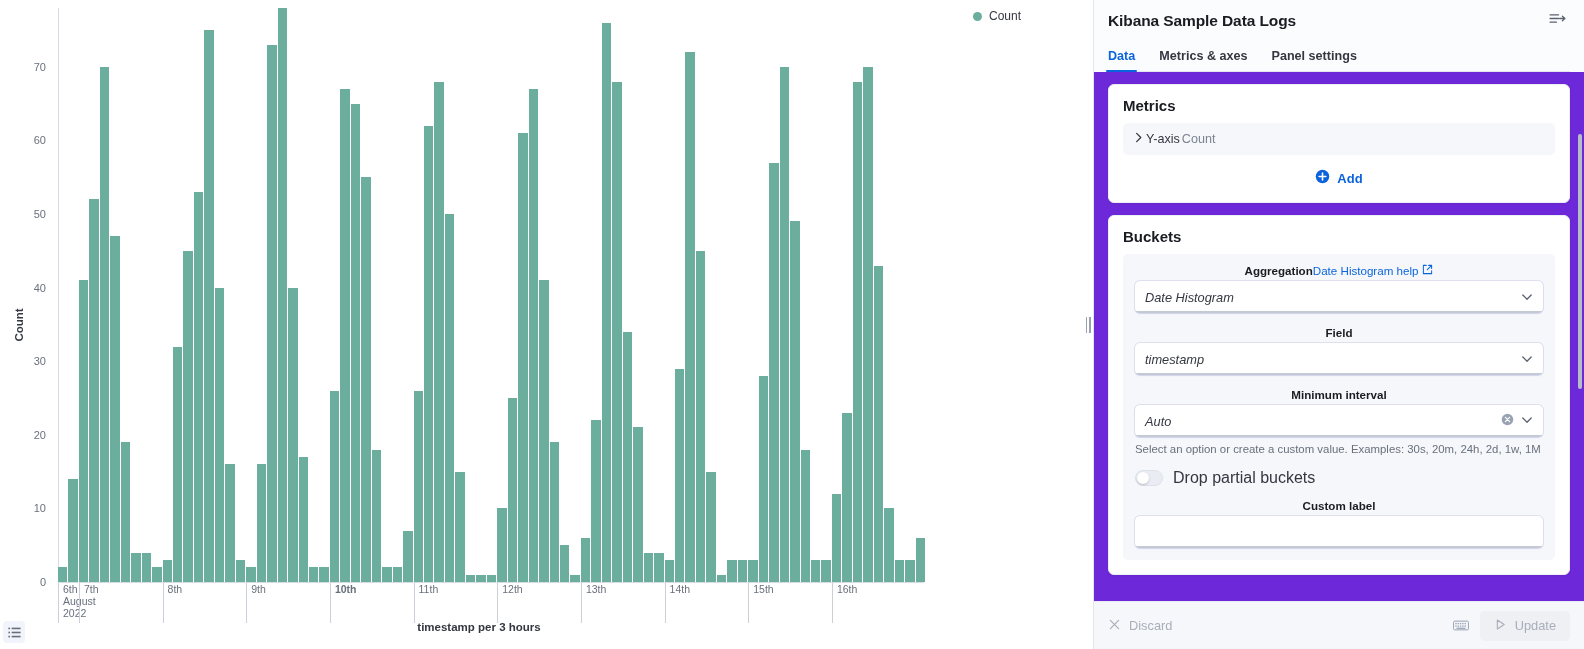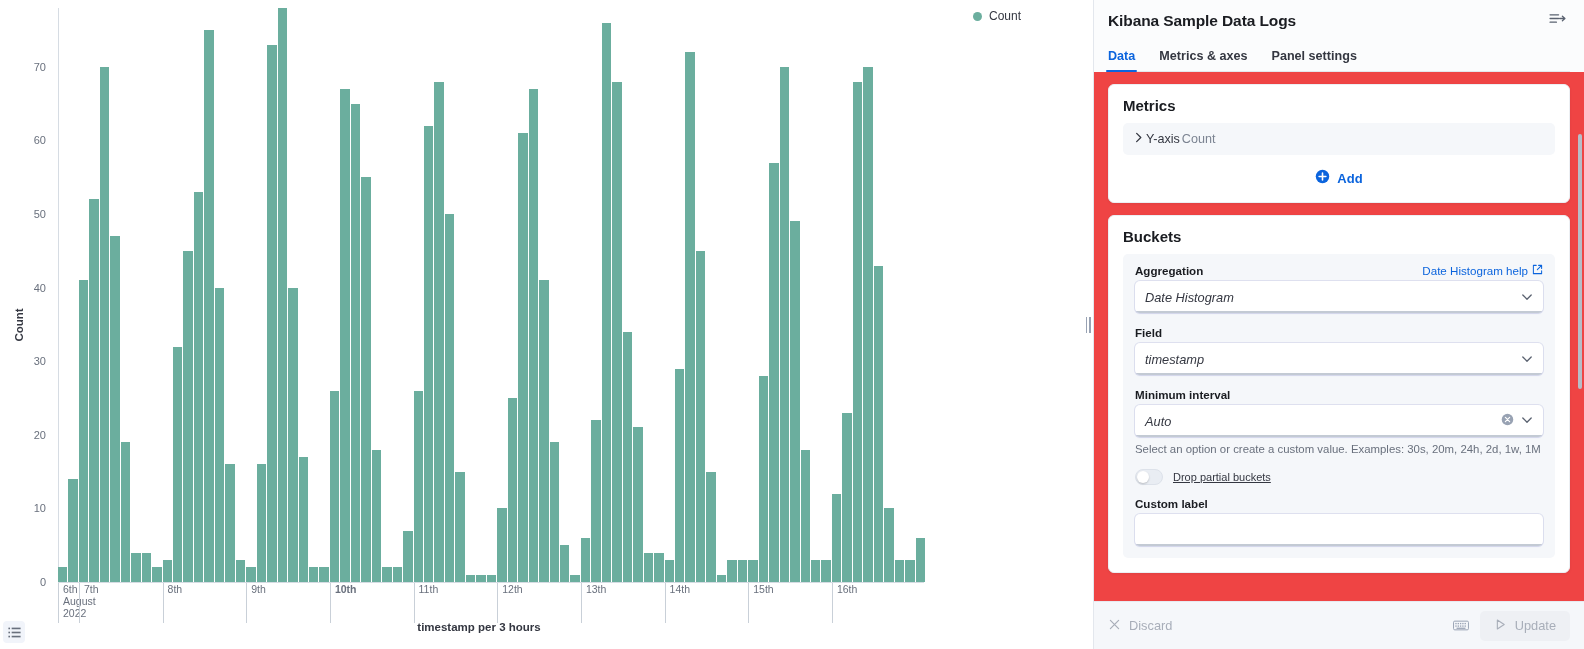--- a/index.html
+++ b/index.html
@@ -88,21 +88,21 @@
     width: 10px; height: 649px;
     display: flex; align-items: center; justify-content: center;
     cursor: col-resize;
   }
   .resizer span { display: block; width: 1.5px; height: 16px; background: #98a2b3; margin: 0 1px; }
 
   
   .editor {
     flex: 1 1 auto;
     width: 491px; height: 649px;
-    background: #ef4444;
+    background: #6d28d9;
     border-left: 1px solid #e3e7ed;
     display: flex; flex-direction: column;
     position: relative;
   }
   .editor-head {
     padding: 8px 14px 0 14px;
     background: #fbfcfd;
     flex: 0 0 auto;
   }
   .editor-title-row { display: flex; align-items: center; justify-content: space-between; }
@@ -154,21 +154,21 @@
     background: #f5f7fa; border-radius: 5px;
     padding: 10px 12px 12px 12px;
   }
   .bucket-head {
     display: flex; align-items: center; gap: 9px;
     font-size: 12.8px; color: #343741;
     margin-bottom: 12px;
   }
   .bucket-head .spacer { flex: 1 1 auto; }
   .icon-btn { cursor: pointer; display: flex; align-items: center; }
-  .field-label-row { display: flex; align-items: center; justify-content: space-between; margin-bottom: 4px; }
+  .field-label-row { display: flex; align-items: center; justify-content: center; margin-bottom: 4px; }
   .field-label { font-size: 11.6px; font-weight: bold; color: #1a1c21; }
   .help-link { font-size: 11.6px; color: #0b64dd; cursor: pointer; display: flex; align-items: center; gap: 4px; }
   .select {
     position: relative;
     background: #ffffff;
     border: none;
     border-radius: 5px;
     box-shadow: 0 0 0 1px rgba(19,34,149,0.10), 0 1px 2px rgba(19,34,149,0.06);
     height: 32px;
     display: flex; align-items: center;
@@ -188,21 +188,21 @@
   .switch {
     width: 28px; height: 16px; border-radius: 9px;
     background: #e9edf3; border: 1px solid #dde2ea;
     position: relative;
   }
   .switch::after {
     content: ""; position: absolute; left: 1px; top: 1px;
     width: 12px; height: 12px; border-radius: 50%;
     background: #ffffff; box-shadow: 0 1px 2px rgba(0,0,0,0.2);
   }
-  .switch-lbl { font-size: 11px; color: #343741; text-decoration: underline; }
+  .switch-lbl { font-size: 16px; color: #343741; }
   .text-input {
     background: #ffffff; border-radius: 5px; height: 32px;
     box-shadow: 0 0 0 1px rgba(19,34,149,0.10), 0 1px 2px rgba(19,34,149,0.06);
     background-image: linear-gradient(transparent calc(100% - 2px), #c3cad4 2px);
   }
   .panel-scrollbar {
     position: absolute; right: 2px; top: 62px;
     width: 4px; height: 255px; border-radius: 2px;
     background: #b7bdc7;
   }

